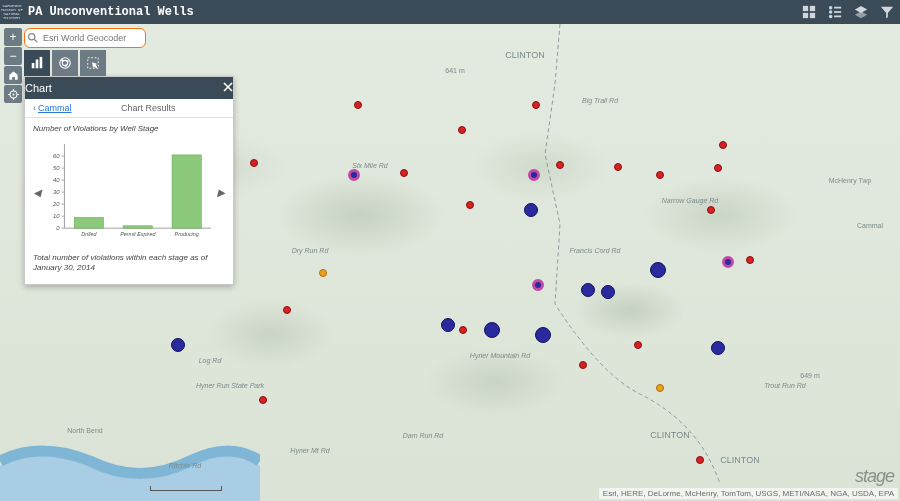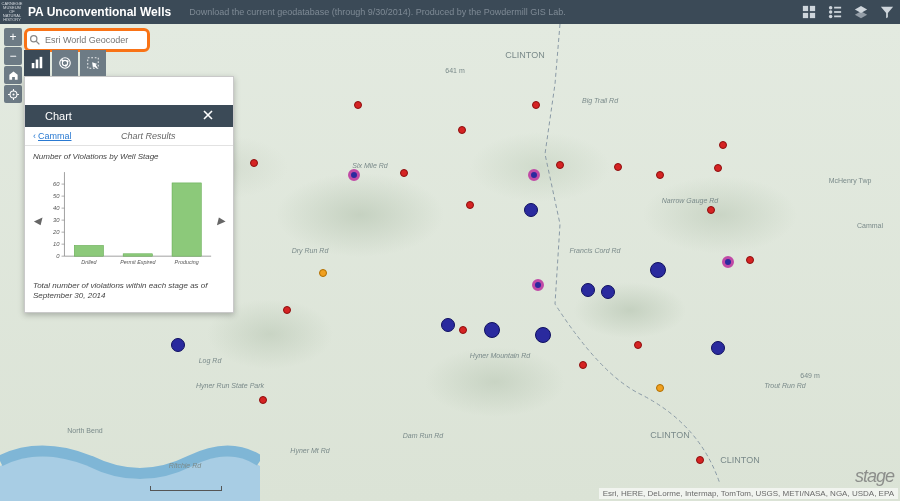--- a/index.html
+++ b/index.html
@@ -10,20 +10,21 @@
     background: #dfe6da;
   }
   
   .header {
     position: absolute; top: 0; left: 0; right: 0; height: 24px;
     background: #3b4a57;
     color: #e6e9ed;
     display: flex; align-items: center;
     font-size: 10px;
     z-index: 50;
+    font-family: Liberation Mono, monospace;
   }
   .header .logo {
     width: 24px; height: 24px; display:flex; flex-direction:column;
     align-items:center; justify-content:center;
     font-size: 4px; line-height: 4px; color:#d6dbe0; text-align:center;
   }
   .header .title {
     font-size: 12px; font-weight: 600; margin-left: 4px; margin-right: 18px;
     color:#fff;
   }
@@ -66,21 +67,21 @@
     width:18px; height:18px; background:#6d7b85; color:#fff;
     display:flex; align-items:center; justify-content:center;
     font-size:12px; margin-bottom:1px; cursor:pointer;
     border-radius:2px;
   }
   .zc-btn svg { width:11px; height:11px; fill:#fff; }
 
   
   .search {
     position:absolute; left:24px; top:28px; height:18px; width:120px;
-    background:#fff; border:3px solid #f97316; border-radius:6px;
+    background:#fff; border:1px solid #f97316; border-radius:6px;
     display:flex; align-items:center; z-index:40;
   }
   .search .sicon { width:16px; display:flex; align-items:center; justify-content:center;}
   .search input {
     border:none; outline:none; font-size:9px; width:96px; color:#555;
     background:transparent;
   }
 
   
   .widgets {
@@ -95,30 +96,30 @@
 
   
   .panel {
     position:absolute; left:24px; top:76px; width:208px;
     background:#fff; border:1px solid #c9c9c9;
     box-shadow:0 2px 6px rgba(0,0,0,.25);
     z-index:44;
   }
   .panel-title {
     background:#3b4a57; color:#fff; font-size:11px;
-    padding:5px 20px; display:flex; align-items:flex-start;margin-top:28px;
+    padding:5px 0; display:flex; align-items:flex-start;
   }
   .panel-title .close { margin-left:auto; cursor:pointer; }
   .panel-sub {
     display:flex; align-items:center; font-size:9px;
     border-bottom:1px solid #e2e2e2; padding:4px 8px;
   }
   .panel-sub a { color:#2a7ad2; text-decoration:underline; cursor:pointer;}
   .panel-sub .caret { color:#2a7ad2; margin-right:2px; }
-  .panel-sub .crtitle { flex:1; text-align:center; color:#666;font-style:italic; }
+  .panel-sub .crtitle { flex:1; text-align:center; color:#666; }
   .panel-body { padding:6px 8px 10px; font-size:8px; color:#444;font-style:italic; }
   .chart-title { font-size:8px; margin-bottom:4px; }
   .chart-wrap { position:relative; height:110px; display:flex; align-items:center;}
   .chart-nav {
     width:8px; text-align:center; color:#666; font-size:10px; cursor:pointer;
   }
   .chart-area {
     flex:1; position:relative; height:100%;
   }
   .chart-svg { width:100%; height:100%; }
@@ -167,21 +168,20 @@
   }
 </style>
 </head>
 <body>
 
 <div class="header">
   <div class="logo">
     <span>CARNEGIE MUSEUM OF NATURAL HISTORY</span>
   </div>
   <div class="title">PA Unconventional Wells</div>
-  <div class="subtitle">Download the current geodatabase (through 9/30/2014).   Produced by the Powdermill GIS Lab.</div>
   <div class="right-tools">
     <div class="htool">
       <svg viewBox="0 0 16 16">
           <rect x="1" y="1" width="6" height="6"></rect>
           <rect x="9" y="1" width="6" height="6"></rect>
           <rect x="1" y="9" width="6" height="6"></rect>
           <rect x="9" y="9" width="6" height="6"></rect>
         </svg>
     </div>
     <div class="htool">
@@ -366,22 +366,22 @@
             <rect x="34" y="80.94285714285715" width="30" height="11.057142857142857" fill="#8cc97a" stroke="#5aa648" stroke-width="0.5"></rect>
             <text x="49" y="100" font-size="5.5" text-anchor="middle" fill="#555">Drilled</text>
             <rect x="84" y="89.54285714285714" width="30" height="2.457142857142857" fill="#8cc97a" stroke="#5aa648" stroke-width="0.5"></rect>
             <text x="99" y="100" font-size="5.5" text-anchor="middle" fill="#555">Permit Expired</text>
             <rect x="134" y="17.05714285714285" width="30" height="74.94285714285715" fill="#8cc97a" stroke="#5aa648" stroke-width="0.5"></rect>
             <text x="149" y="100" font-size="5.5" text-anchor="middle" fill="#555">Producing</text>
           </svg>
       </div>
       <div class="chart-nav">▶</div>
     </div>
-    <div class="chart-footer">Total number of violations within each stage as of September 30, 2014</div>
+    <div class="chart-footer">Total number of violations within each stage as of January 30, 2014</div>
   </div>
 </div>
 
 <div class="scalebar">
   <div class="bar"></div>
 </div>
 
 <div class="esri-logo">stage</div>
-<div class="attrib">Esri, HERE, DeLorme, Intermap, TomTom, USGS, METI/NASA, NGA, USDA, EPA</div>
+<div class="attrib">Esri, HERE, DeLorme, McHenry, TomTom, USGS, METI/NASA, NGA, USDA, EPA</div>
 
 </body></html>

